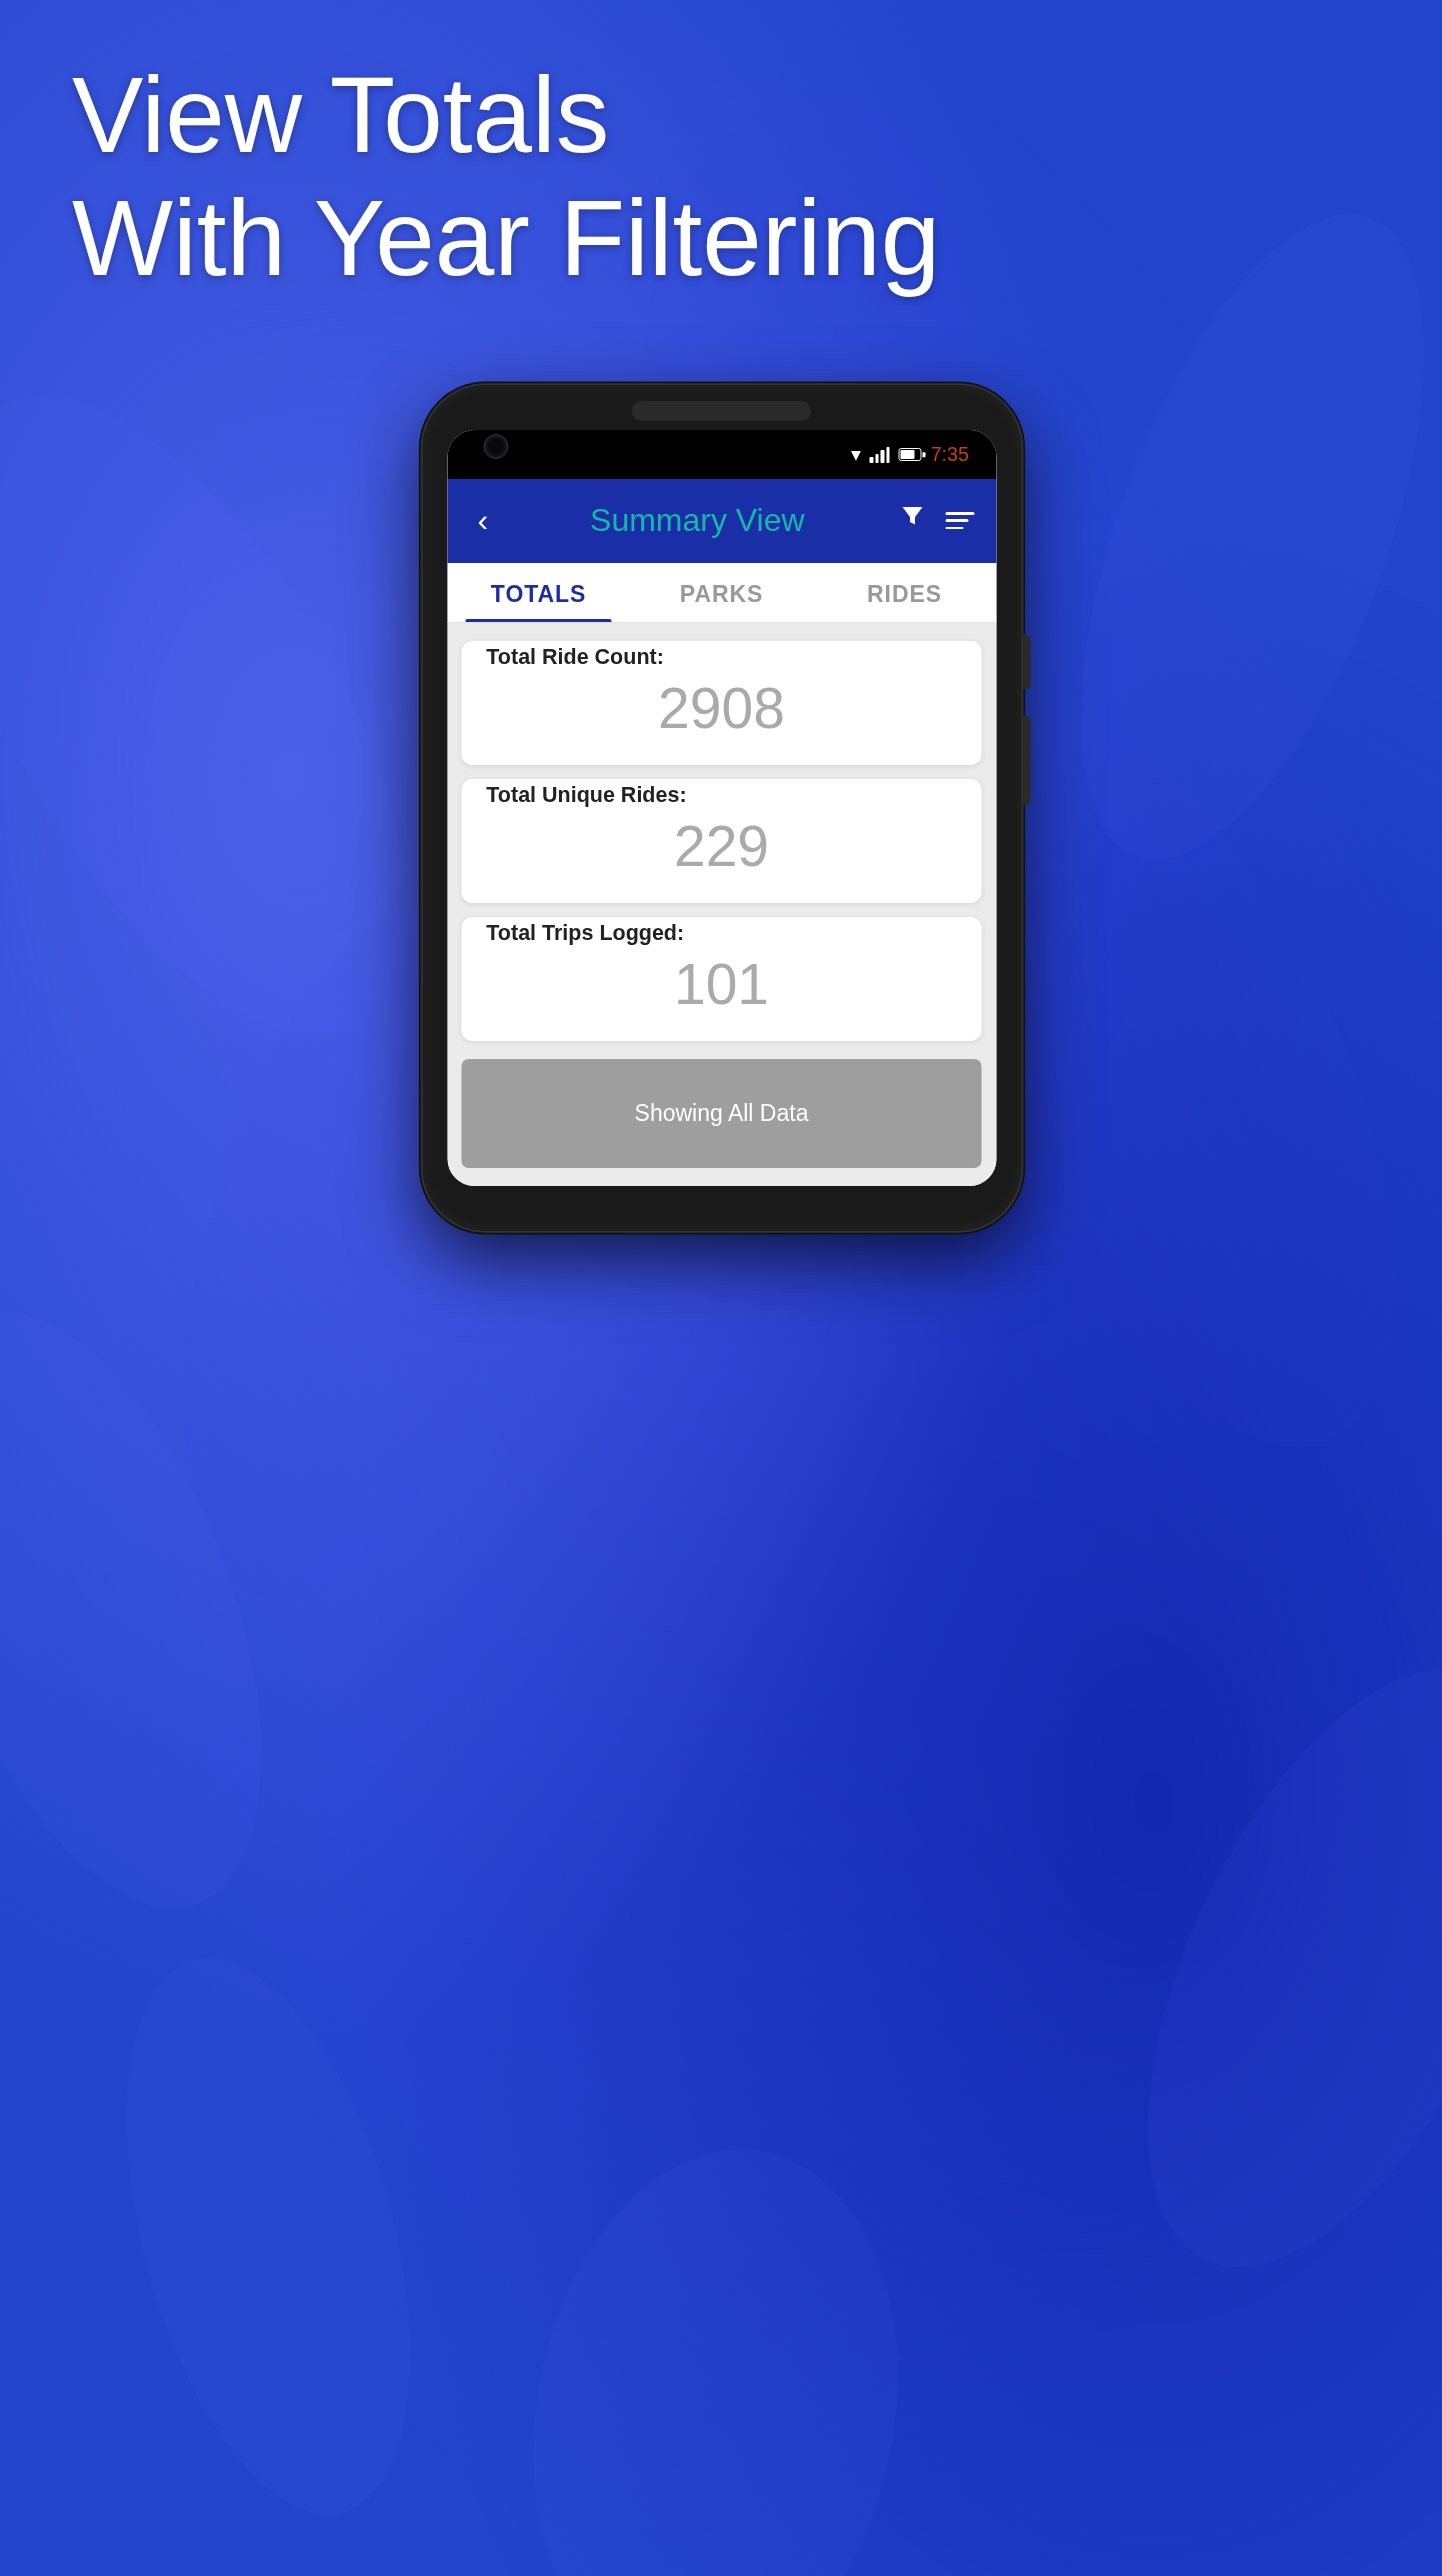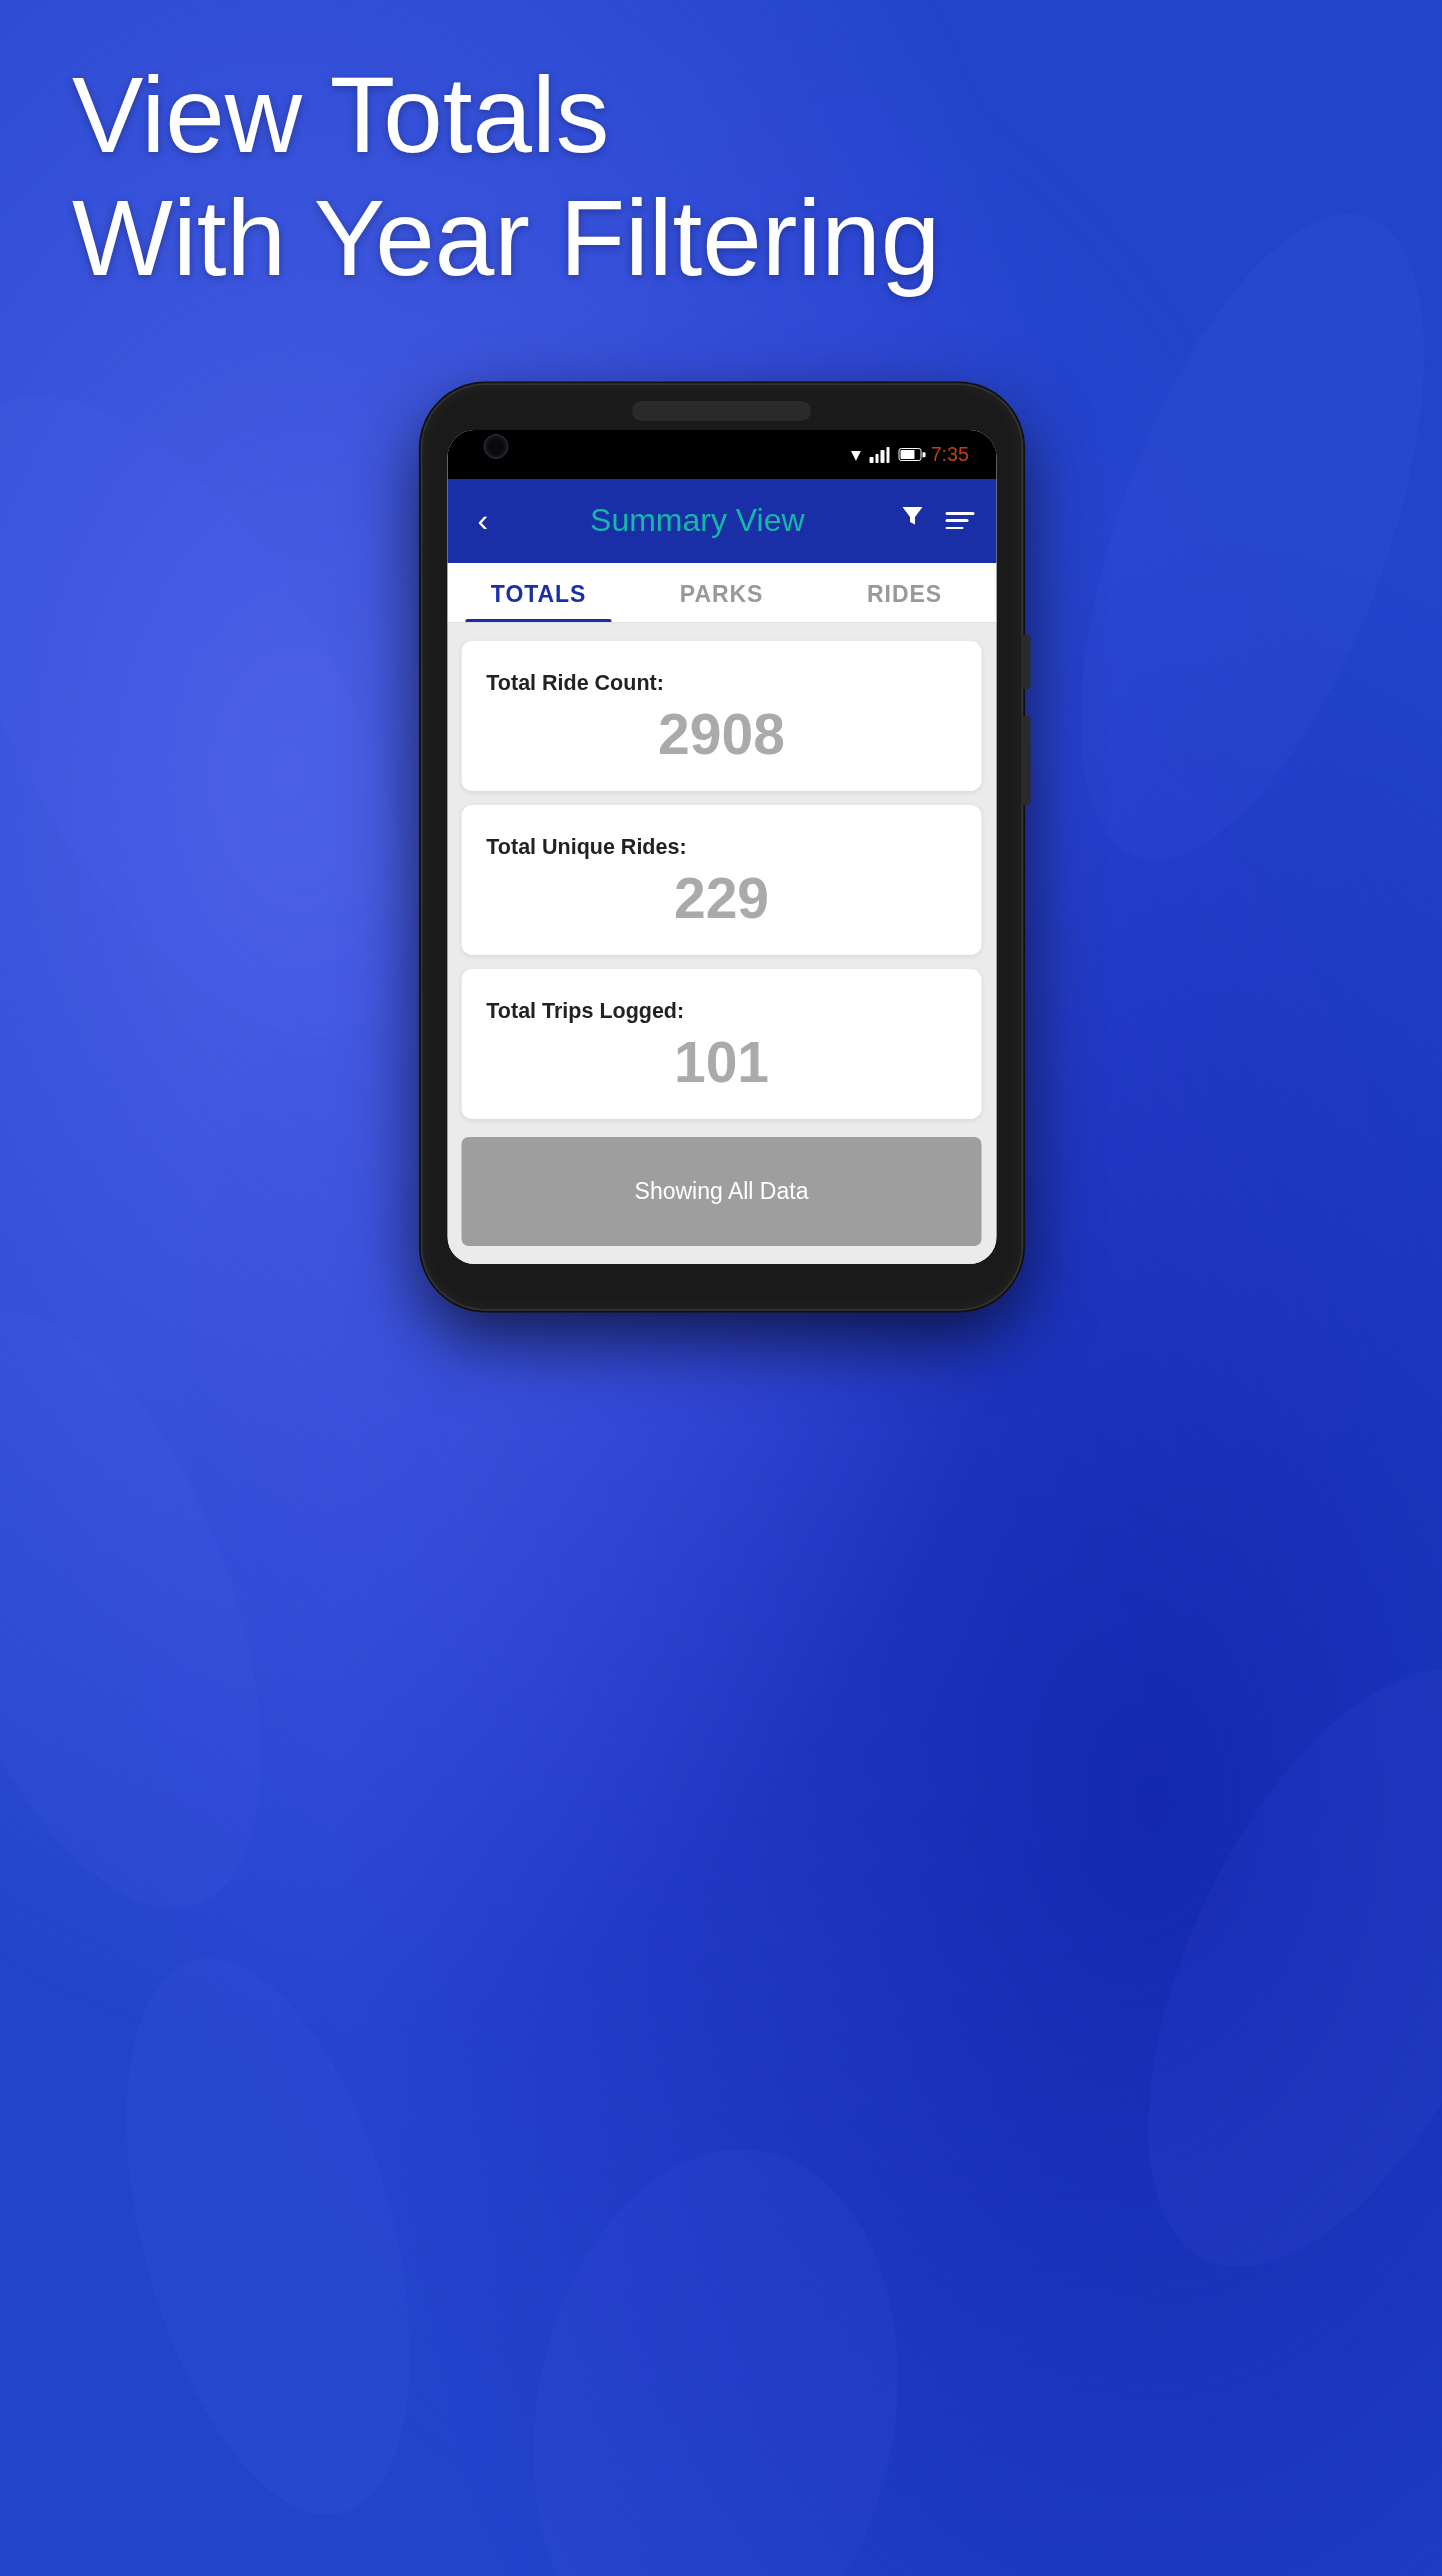--- a/index.html
+++ b/index.html
@@ -292,34 +292,34 @@
       padding: 18px 14.3px;
       display: flex;
       flex-direction: column;
       gap: 14.3px;
     }
 
     
     .stat-card {
       background: white;
       border-radius: 10.7px;
-      padding: 30px 25px 25px;
+      padding: 4px 25px 25px;
       box-shadow: 0 1.8px 5.4px rgba(0,0,0,0.08);
     }
 
     .stat-label {
       font-size: 21.5px;
       font-weight: 700;
       color: #222;
       margin-bottom: 7.2px;
     }
 
     .stat-value {
       font-size: 57px;
-      font-weight: 700;
+      font-weight: 400;
       color: #aaa;
       text-align: center;
       line-height: 1.1;
     }
 
     
     .show-all-btn {
       background: #9e9e9e;
       color: white;
       border: none;

